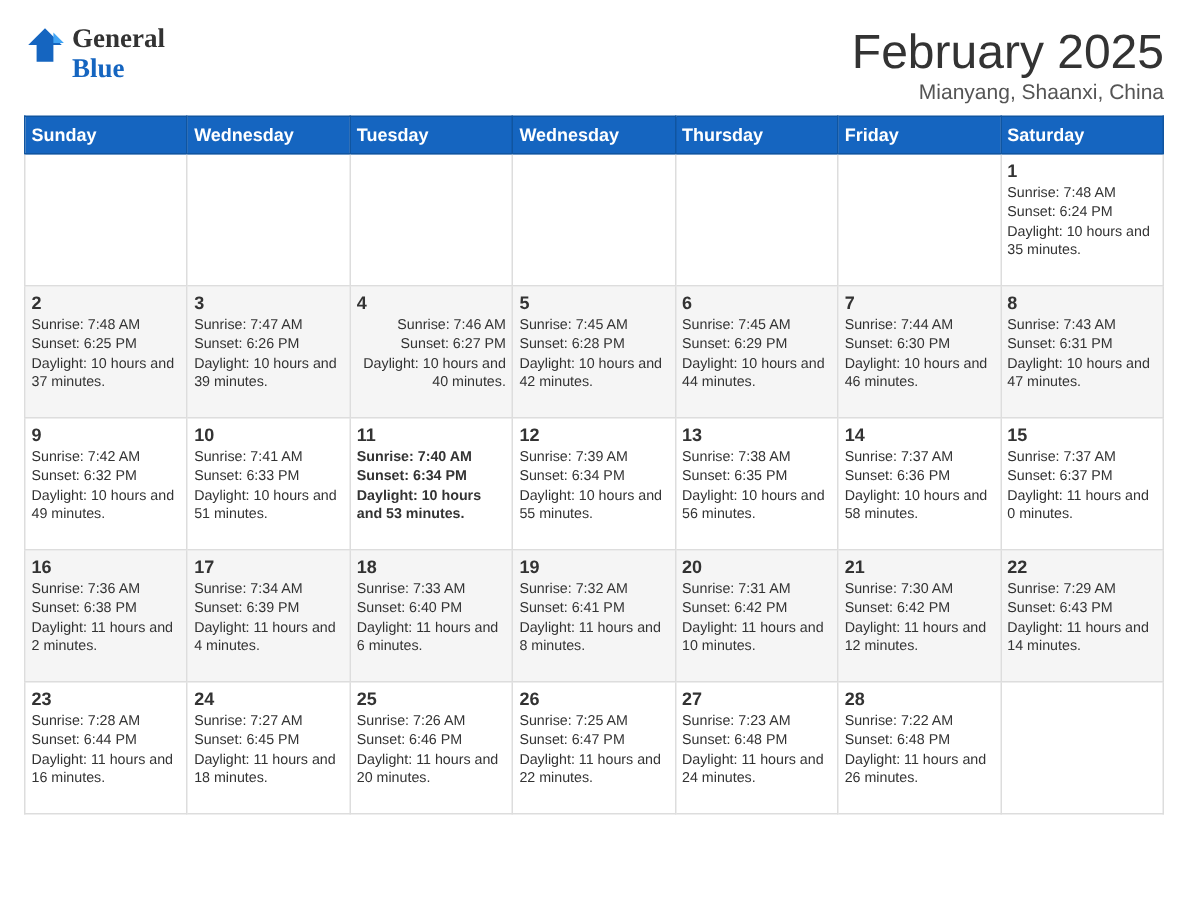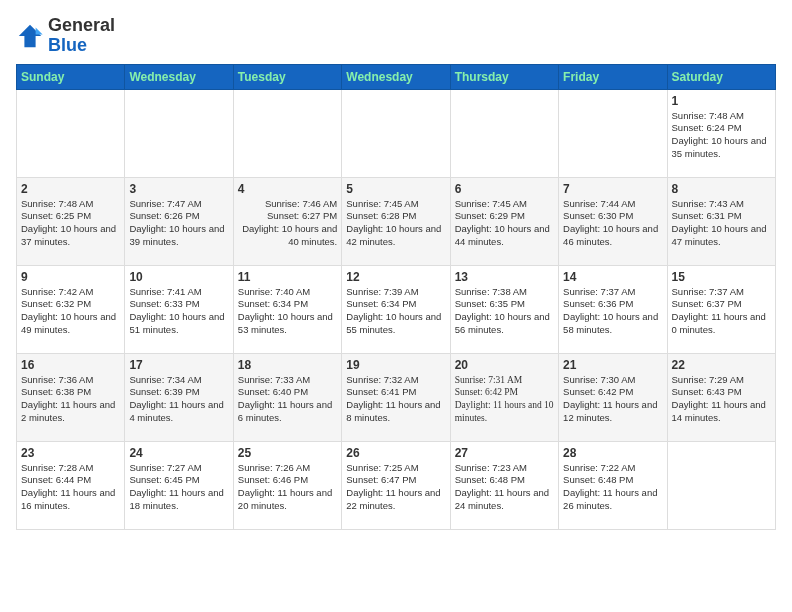--- a/index.html
+++ b/index.html
@@ -11,22 +11,23 @@
       padding: 16px;
     }
     .header {
       display: flex;
       justify-content: space-between;
       align-items: flex-start;
       margin-bottom: 8px;
     }
     .logo {
       display: flex;
-      align-items: center;
+      align-items: flex-start;
       gap: 4px;
+      font-family: Liberation Serif, serif;
     }
     .logo-text {
       font-size: 18px;
       font-weight: bold;
       line-height: 1.1;
     }
     .logo-general { color: #333; }
     .logo-blue { color: #1565c0; }
     .logo-icon {
       width: 28px;
@@ -44,21 +45,21 @@
       font-size: 14px;
       color: #555;
     }
     .calendar {
       width: 100%;
       border-collapse: collapse;
       border: 1px solid #ccc;
     }
     .calendar th {
       background: #1565c0;
-      color: #86efac;
+      color: #ffffff;
       font-size: 12px;
       font-weight: bold;
       padding: 5px 4px;
       text-align: left;
       border: 1px solid #1055a0;
     }
     .calendar td {
       width: 14.28%;
       vertical-align: top;
       padding: 4px;
@@ -96,20 +97,24 @@
   <div class="logo">
     <svg class="logo-icon" viewBox="0 0 40 40">
       <polygon points="20,4 36,20 28,20 28,36 12,36 12,20 4,20" fill="#1565c0"></polygon>
       <polygon points="28,8 38,18 28,18" fill="#42a5f5"></polygon>
     </svg>
     <div class="logo-text">
       <span class="logo-general">General</span><br>
       <span class="logo-blue">Blue</span>
     </div>
   </div>
+  <div class="title-block">
+    <div class="calendar-title">February 2025</div>
+    <div class="calendar-subtitle">Mianyang, Shaanxi, China</div>
+  </div>
 </div>
 
 <table class="calendar">
   <thead>
     <tr>
     <th>Sunday</th>
         <th>Wednesday</th>
         <th>Tuesday</th>
         <th>Wednesday</th>
         <th>Thursday</th>
@@ -184,21 +189,21 @@
 Daylight: 10 hours and 49 minutes.</div>
         </td>
         <td>
           <span class="day-num">10</span>
           <div class="day-info" style="white-space: pre-line;">Sunrise: 7:41 AM
 Sunset: 6:33 PM
 Daylight: 10 hours and 51 minutes.</div>
         </td>
         <td>
           <span class="day-num">11</span>
-          <div class="day-info" style="white-space: pre-line;">Sunrise: 7:40 AM
+          <div class="day-info" style="white-space: pre-line; font-weight: bold;">Sunrise: 7:40 AM
 Sunset: 6:34 PM
 Daylight: 10 hours and 53 minutes.</div>
         </td>
         <td>
           <span class="day-num">12</span>
           <div class="day-info" style="white-space: pre-line;">Sunrise: 7:39 AM
 Sunset: 6:34 PM
 Daylight: 10 hours and 55 minutes.</div>
         </td>
         <td>
@@ -240,21 +245,21 @@
 Daylight: 11 hours and 6 minutes.</div>
         </td>
         <td>
           <span class="day-num">19</span>
           <div class="day-info" style="white-space: pre-line;">Sunrise: 7:32 AM
 Sunset: 6:41 PM
 Daylight: 11 hours and 8 minutes.</div>
         </td>
         <td>
           <span class="day-num">20</span>
-          <div class="day-info" style="white-space: pre-line; font-family: Liberation Serif, serif;">Sunrise: 7:31 AM
+          <div class="day-info" style="white-space: pre-line;">Sunrise: 7:31 AM
 Sunset: 6:42 PM
 Daylight: 11 hours and 10 minutes.</div>
         </td>
         <td>
           <span class="day-num">21</span>
           <div class="day-info" style="white-space: pre-line;">Sunrise: 7:30 AM
 Sunset: 6:42 PM
 Daylight: 11 hours and 12 minutes.</div>
         </td>
         <td>

